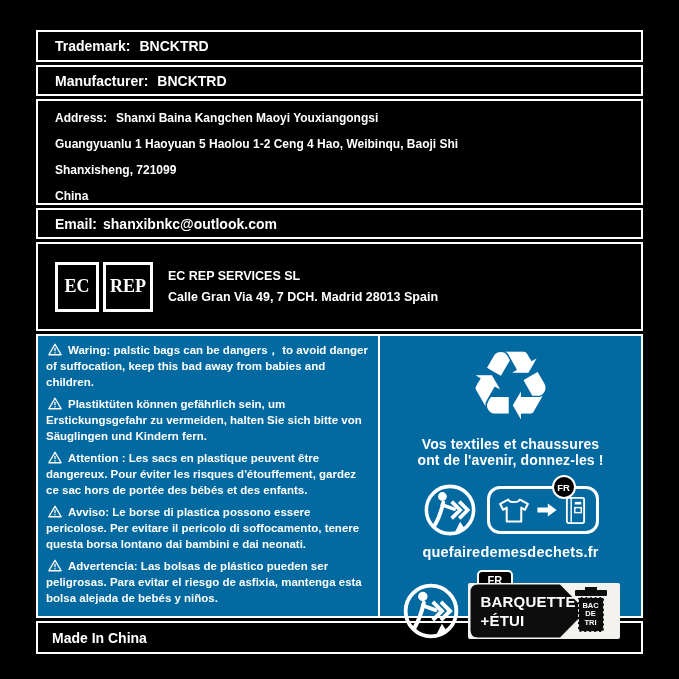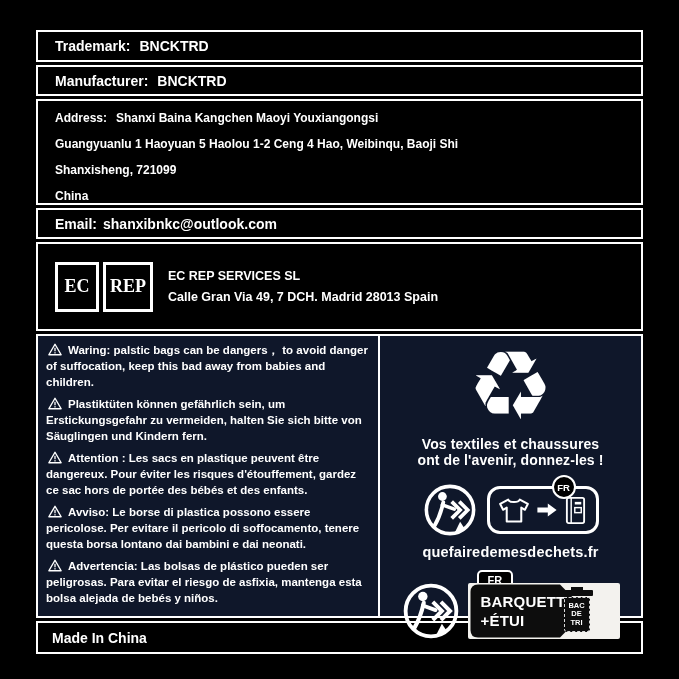--- a/index.html
+++ b/index.html
@@ -39,27 +39,27 @@
   .fr-circle{position:absolute;top:-14px;left:62px;width:20px;height:20px;border:2px solid #fff;border-radius:50%;
     background:#000;font-size:9.5px;font-weight:bold;display:flex;align-items:center;justify-content:center;}
   .website{font-weight:bold;font-size:14.5px;margin-top:7px;letter-spacing:.2px;}
   .badge-row{display:flex;align-items:center;gap:8px;margin-top:22px;}
   .badge-wrap{position:relative;}
   .fr-tab{position:absolute;top:-13px;left:9px;z-index:0;height:24px;box-sizing:border-box;padding:2px 9px 0 9px;
     border:2px solid #fff;border-radius:5px;background:#000;color:#fff;font-weight:bold;font-size:11px;}
   .badge{position:relative;z-index:1;width:152px;height:56px;background:#f3f2ee;border-radius:2px;overflow:hidden;}
   .badge-arrow-svg{position:absolute;left:0;top:0;}
   .badge-text{position:absolute;left:13px;top:9px;color:#fff;font-weight:bold;font-size:15px;line-height:19px;letter-spacing:.2px;}
-  .bin{position:absolute;right:24px;top:4px;width:38px;height:48px;}
+  .bin{position:absolute;right:10px;top:4px;width:38px;height:48px;}
   .bin-lid{width:32px;height:6px;background:#0d0d0d;margin:3px auto 0;border-radius:1px;position:relative;}
   .bin-lid::before{content:"";position:absolute;top:-3px;left:10px;width:12px;height:3px;background:#0d0d0d;}
   .bin-body{width:26px;height:35px;margin:1px auto 0;background:#0d0d0d;border-radius:0 0 3px 3px;
     display:flex;flex-direction:column;align-items:center;justify-content:center;
     color:#fff;font-size:7.5px;font-weight:bold;line-height:8.5px;border:1px dashed rgba(255,255,255,.85);box-sizing:border-box;}
-  .r-warn .warn-col, .r-warn .icons-col{background:#0f172a;}
+  .r-warn .warn-col, .r-warn .icons-col{background:#0369a1;}
   .r-made{height:33px;}
   .triman{display:block;}
 </style>
 </head>
 <body>
 
 <div class="sheet">
 
   <div class="row kv r-trademark">
     <span class="lbl">Trademark:</span>

